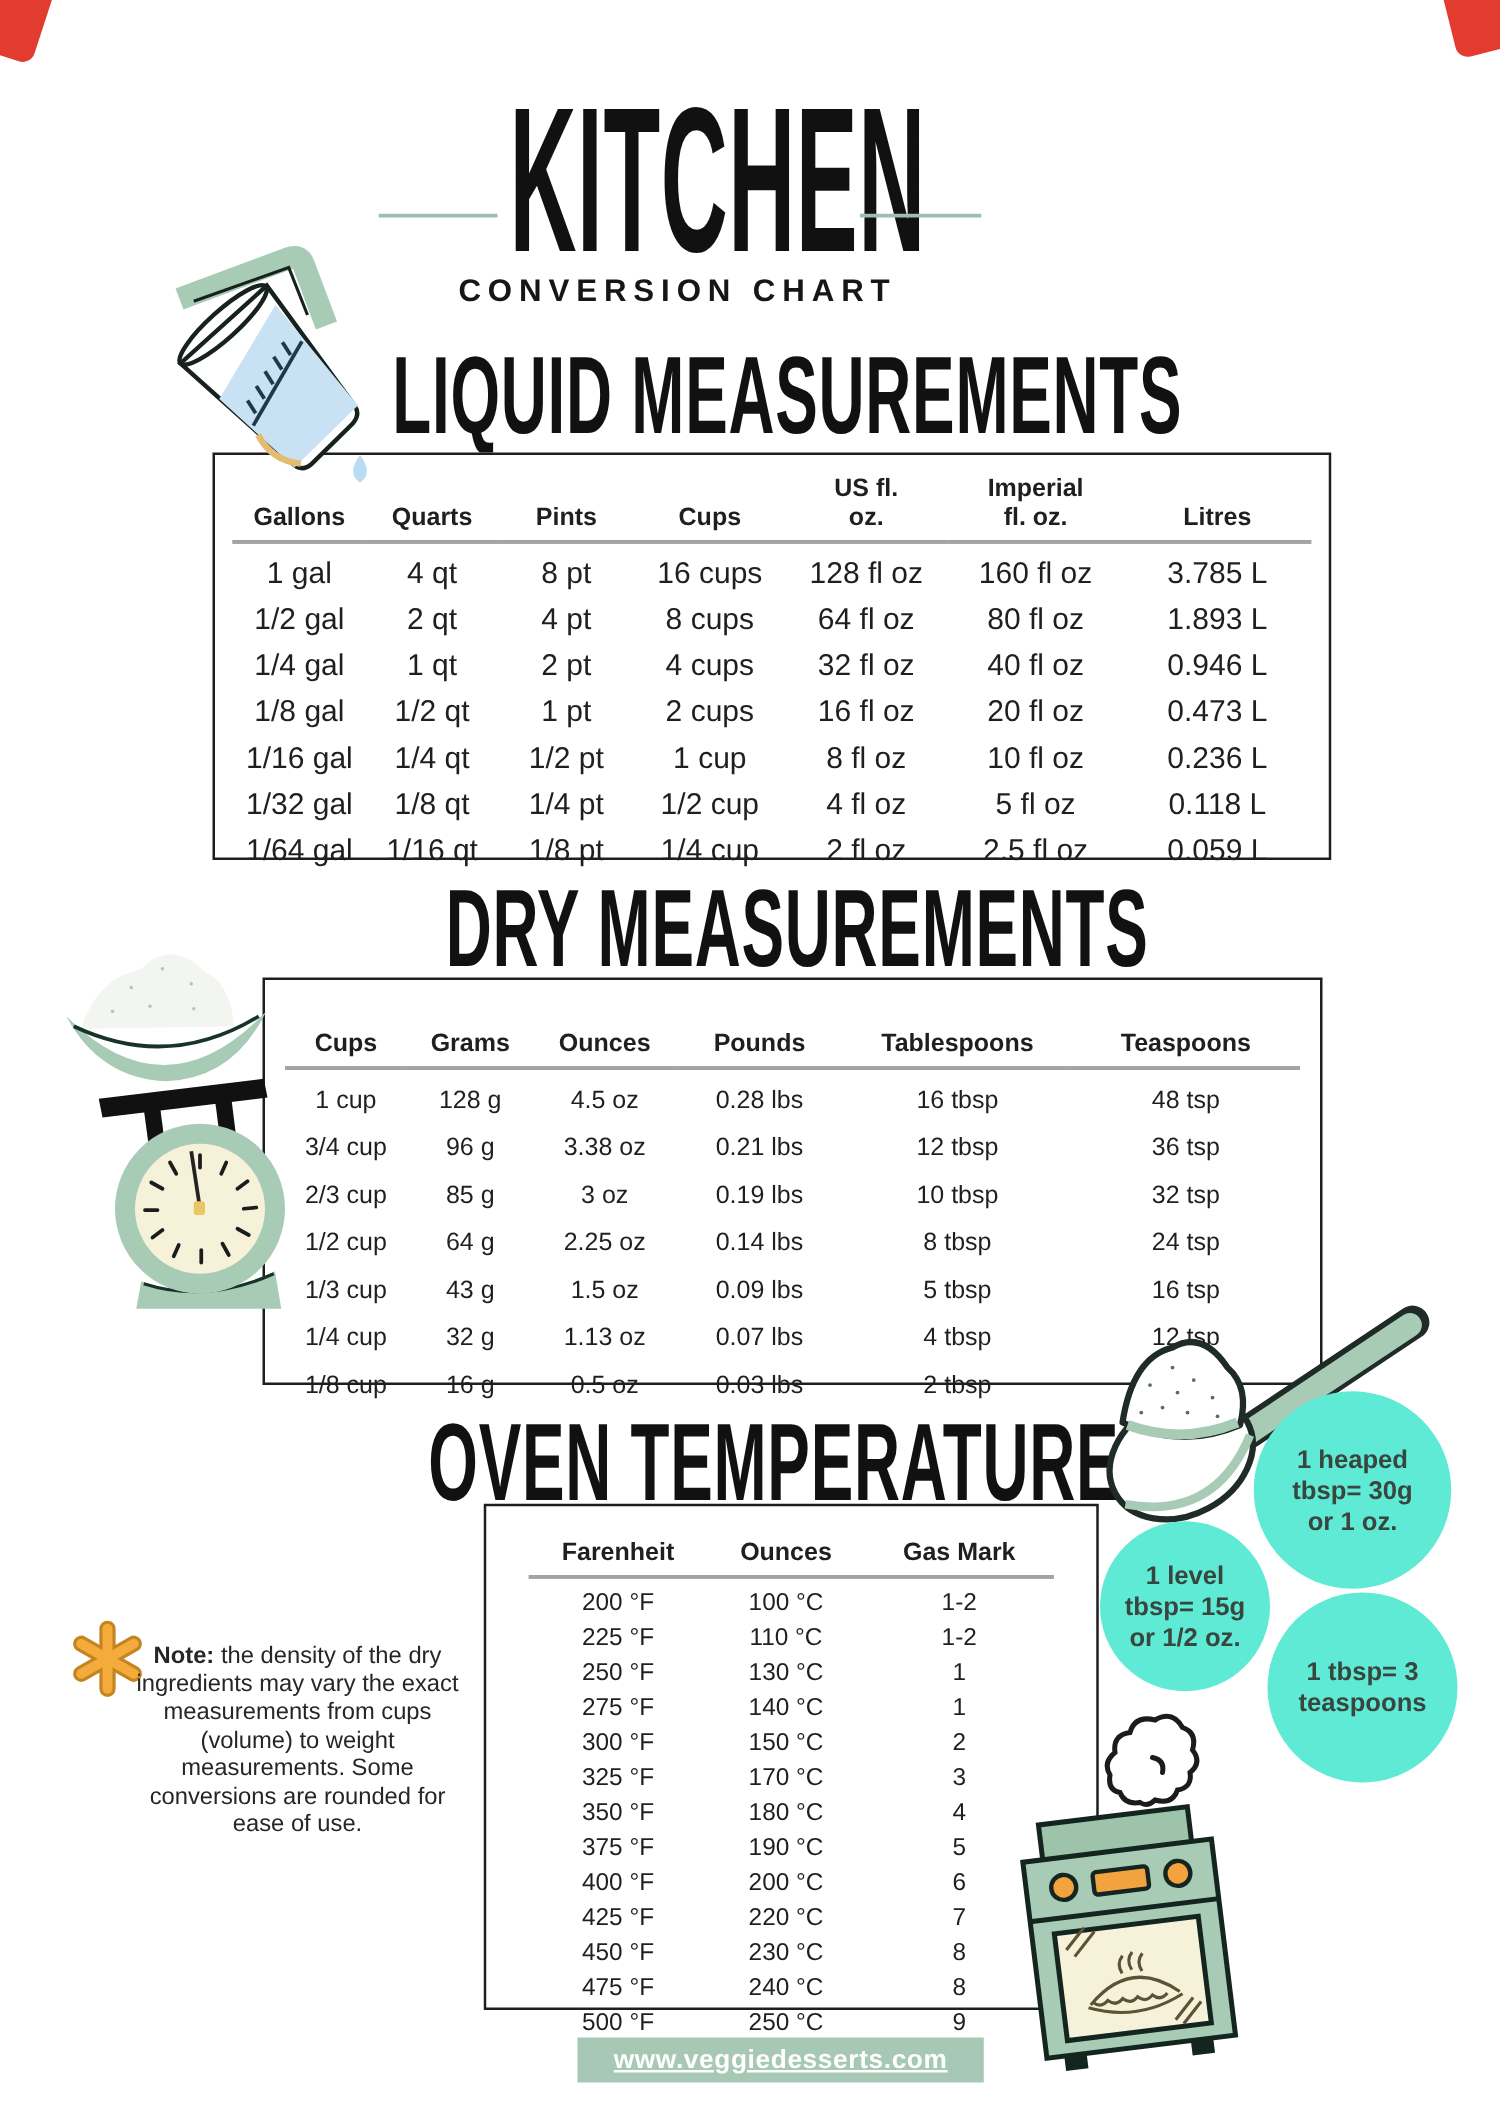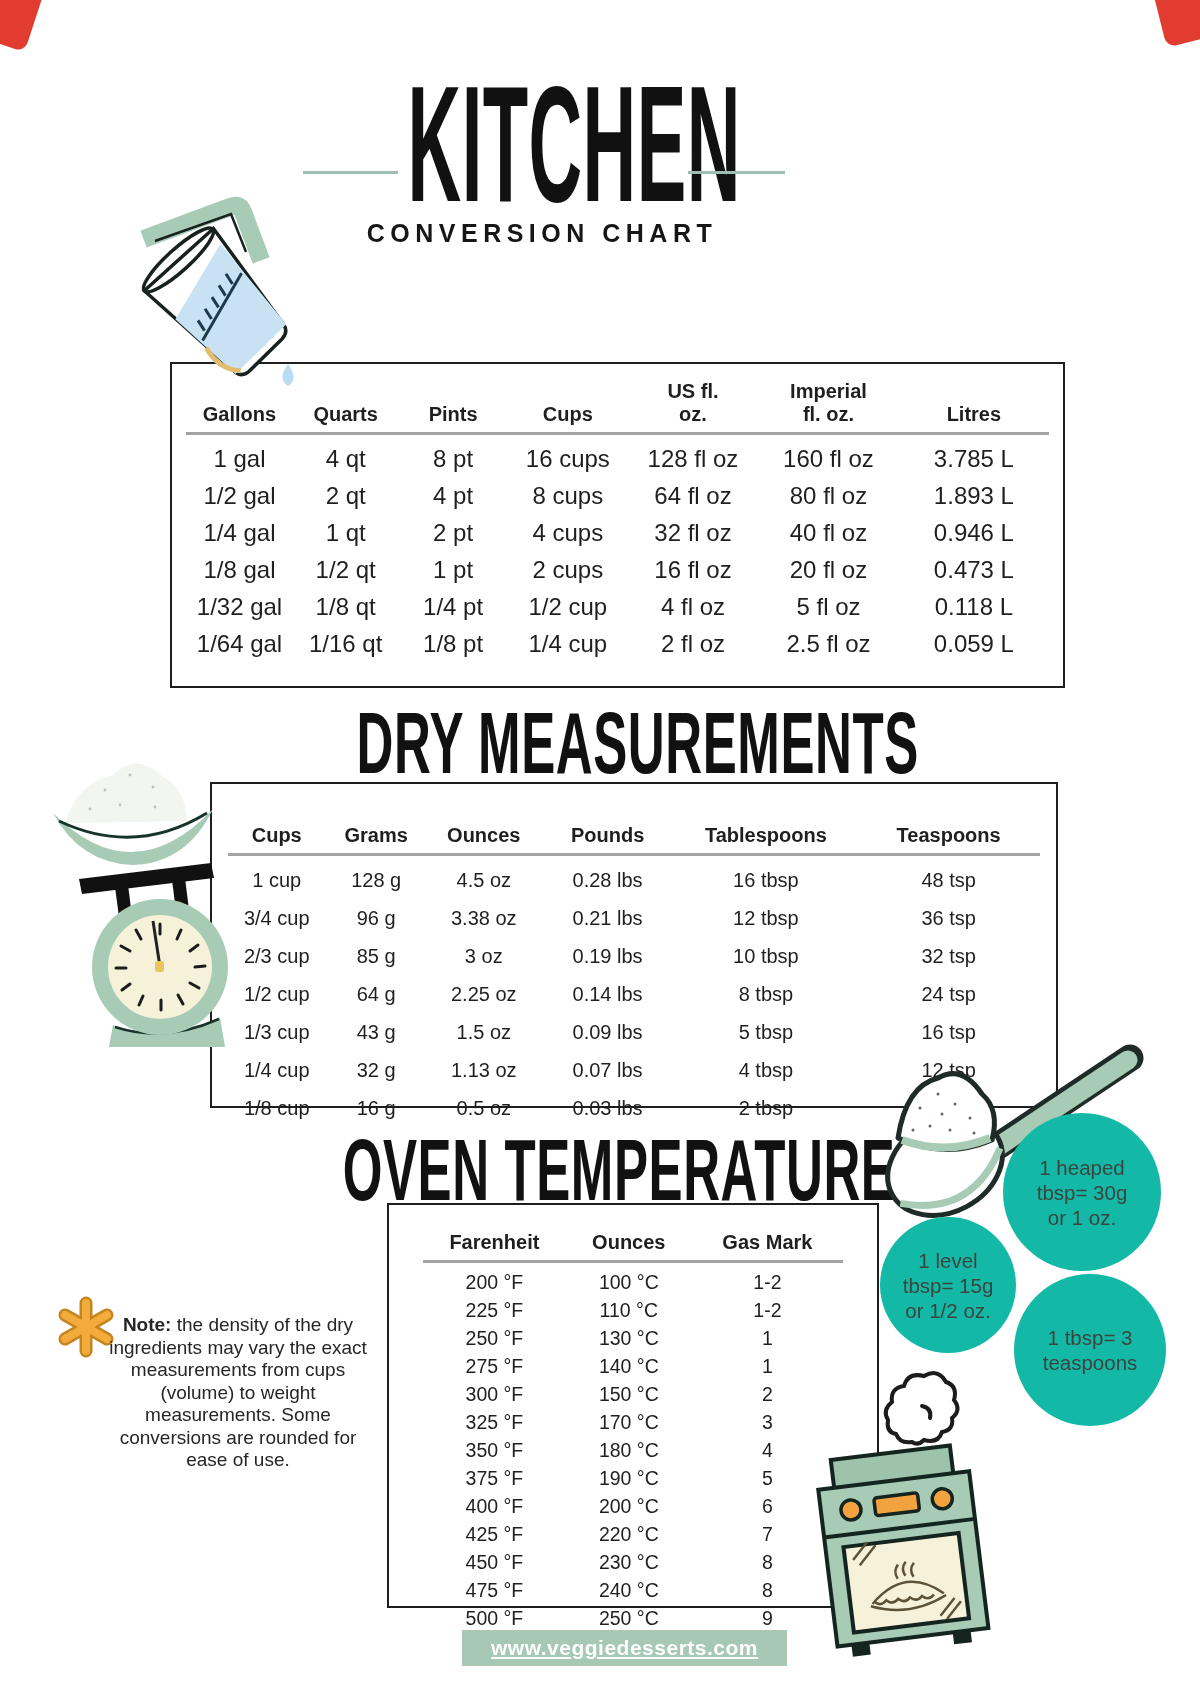--- a/index.html
+++ b/index.html
@@ -27,23 +27,23 @@
   .tbl-liquid td{font-size:24px;height:35px;}
   .tbl-dry{margin:4px 16px 0 16px;width:calc(100% - 32px);}
   .tbl-dry th{font-size:20px;height:58px;}
   .tbl-dry td{font-size:20px;height:36px;}
   .tbl-oven{margin:4px 34px 0 34px;width:calc(100% - 68px);}
   .tbl-oven th{font-size:20px;height:44px;}
   .tbl-oven td{font-size:19.5px;height:26px;}
   tbody tr:first-child td{padding-top:6px;}
 
   
-  .bubble{position:absolute;border-radius:50%;background:#14b8a6;
+  .bubble{position:absolute;border-radius:50%;background:#5eead4;
           display:flex;align-items:center;justify-content:center;text-align:center;
-          color:#39453f;font-size:20.5px;line-height:25px;}
+          color:#39453f;font-size:20.5px;line-height:25px;font-weight:bold;}
 
   
   .note-text{position:absolute;left:102px;top:1314px;width:272px;text-align:center;
              font-size:19px;line-height:22.5px;color:#262626;}
   .note-text b{font-weight:700;}
 
   
   .footer-bar{position:absolute;left:462px;top:1630px;width:325px;height:36px;
               background:#a6c8b5;display:flex;align-items:center;justify-content:center;}
   .footer-bar span{color:#ffffff;font-weight:700;font-size:21px;letter-spacing:0.5px;
@@ -60,20 +60,23 @@
   <div class="corner" style="left:-14px;top:-20px;width:50px;height:66px;transform:rotate(18deg);"></div>
   <div class="corner" style="left:1158px;top:-24px;width:54px;height:66px;transform:rotate(-14deg);"></div>
 
   <div class="hwrap" style="left:0;top:62px;width:1084px;padding-left:32px;">
     <span class="condensed kitchen-size">KITCHEN</span>
   </div>
   <div class="title-line" style="left:303px;top:171px;width:95px;"></div>
   <div class="title-line" style="left:688px;top:171px;width:97px;"></div>
   <div class="subtitle" style="left:0;top:219px;width:1084px;">CONVERSION CHART</div>
 
+  <div class="hwrap" style="left:60px;top:272px;width:1140px;">
+    <span class="condensed section-size">LIQUID MEASUREMENTS</span>
+  </div>
   <div class="tbox" style="left:170px;top:362px;width:895px;height:326px;">
     <table class="tbl-liquid">
         <colgroup>
           <col style="width: 12.4%;">
           <col style="width: 12.2%;">
           <col style="width: 12.7%;">
           <col style="width: 13.9%;">
           <col style="width: 15.1%;">
           <col style="width: 16.3%;">
           <col style="width: 17.4%;">
@@ -120,20 +123,29 @@
             <td>0.946 L</td>
           </tr>
           <tr>
             <td>1/8 gal</td>
             <td>1/2 qt</td>
             <td>1 pt</td>
             <td>2 cups</td>
             <td>16 fl oz</td>
             <td>20 fl oz</td>
             <td>0.473 L</td>
+          </tr>
+          <tr>
+            <td>1/16 gal</td>
+            <td>1/4 qt</td>
+            <td>1/2 pt</td>
+            <td>1 cup</td>
+            <td>8 fl oz</td>
+            <td>10 fl oz</td>
+            <td>0.236 L</td>
           </tr>
           <tr>
             <td>1/32 gal</td>
             <td>1/8 qt</td>
             <td>1/4 pt</td>
             <td>1/2 cup</td>
             <td>4 fl oz</td>
             <td>5 fl oz</td>
             <td>0.118 L</td>
           </tr>

